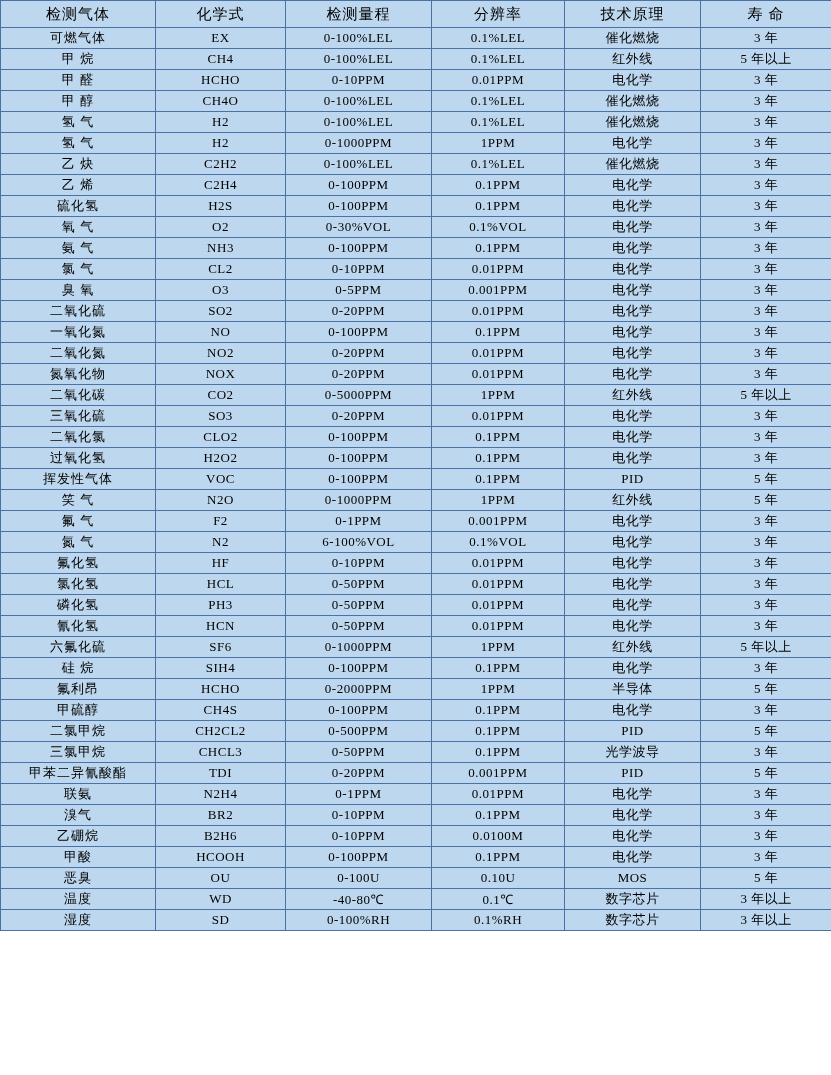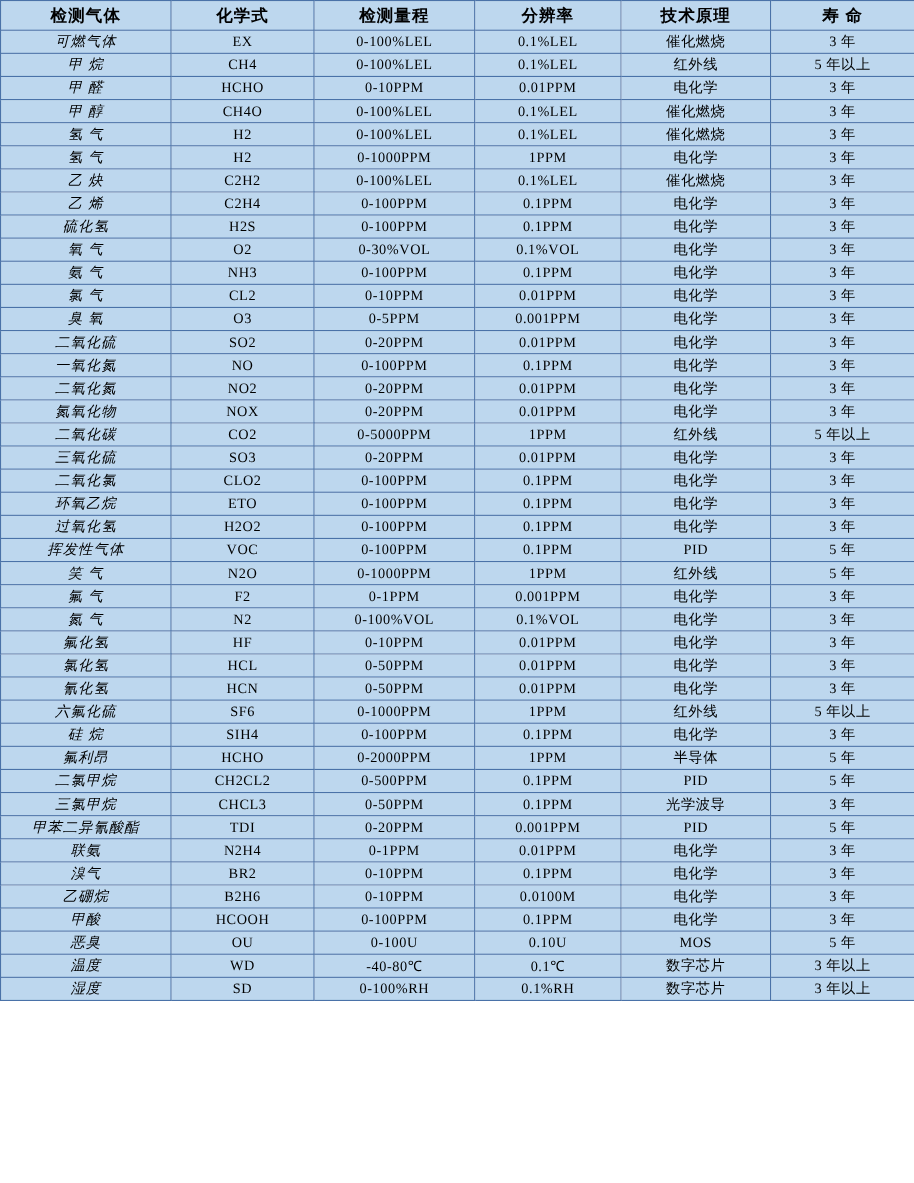--- a/index.html
+++ b/index.html
@@ -31,31 +31,30 @@
     vertical-align: middle;
     color: #000000;
     background: #bdd7ee;
     padding: 0;
     overflow: hidden;
     white-space: nowrap;
   }
   table.gas-table thead th {
     height: 26px;
     font-size: 15px;
-    font-weight: bold;
+    font-weight: normal;
     letter-spacing: 1px;
   }
   table.gas-table tbody td {
     height: 20px;
     font-size: 13px;
     font-weight: normal;
   }
   table.gas-table tbody td.name {
     letter-spacing: 1px;
-    font-style: italic;
   }
   table.gas-table tbody td.mono {
     font-family: "Liberation Serif", serif;
     font-size: 13px;
     letter-spacing: 0.5px;
   }
 </style>
 </head>
 <body>
 
@@ -233,28 +232,20 @@
       </tr>
       <tr>
         <td class="name">二氧化氯</td>
         <td class="mono">CLO2</td>
         <td class="mono">0-100PPM</td>
         <td class="mono">0.1PPM</td>
         <td class="mono">电化学</td>
         <td class="mono">3 年</td>
       </tr>
       <tr>
-        <td class="name">环氧乙烷</td>
-        <td class="mono">ETO</td>
-        <td class="mono">0-100PPM</td>
-        <td class="mono">0.1PPM</td>
-        <td class="mono">电化学</td>
-        <td class="mono">3 年</td>
-      </tr>
-      <tr>
         <td class="name">过氧化氢</td>
         <td class="mono">H2O2</td>
         <td class="mono">0-100PPM</td>
         <td class="mono">0.1PPM</td>
         <td class="mono">电化学</td>
         <td class="mono">3 年</td>
       </tr>
       <tr>
         <td class="name">挥发性气体</td>
         <td class="mono">VOC</td>
@@ -275,36 +266,44 @@
         <td class="name">氟 气</td>
         <td class="mono">F2</td>
         <td class="mono">0-1PPM</td>
         <td class="mono">0.001PPM</td>
         <td class="mono">电化学</td>
         <td class="mono">3 年</td>
       </tr>
       <tr>
         <td class="name">氮 气</td>
         <td class="mono">N2</td>
-        <td class="mono">0-100%VOL</td>
+        <td class="mono">6-100%VOL</td>
         <td class="mono">0.1%VOL</td>
         <td class="mono">电化学</td>
         <td class="mono">3 年</td>
       </tr>
       <tr>
         <td class="name">氟化氢</td>
         <td class="mono">HF</td>
         <td class="mono">0-10PPM</td>
         <td class="mono">0.01PPM</td>
         <td class="mono">电化学</td>
         <td class="mono">3 年</td>
       </tr>
       <tr>
         <td class="name">氯化氢</td>
         <td class="mono">HCL</td>
+        <td class="mono">0-50PPM</td>
+        <td class="mono">0.01PPM</td>
+        <td class="mono">电化学</td>
+        <td class="mono">3 年</td>
+      </tr>
+      <tr>
+        <td class="name">磷化氢</td>
+        <td class="mono">PH3</td>
         <td class="mono">0-50PPM</td>
         <td class="mono">0.01PPM</td>
         <td class="mono">电化学</td>
         <td class="mono">3 年</td>
       </tr>
       <tr>
         <td class="name">氰化氢</td>
         <td class="mono">HCN</td>
         <td class="mono">0-50PPM</td>
         <td class="mono">0.01PPM</td>
@@ -329,20 +328,28 @@
       </tr>
       <tr>
         <td class="name">氟利昂</td>
         <td class="mono">HCHO</td>
         <td class="mono">0-2000PPM</td>
         <td class="mono">1PPM</td>
         <td class="mono">半导体</td>
         <td class="mono">5 年</td>
       </tr>
       <tr>
+        <td class="name">甲硫醇</td>
+        <td class="mono">CH4S</td>
+        <td class="mono">0-100PPM</td>
+        <td class="mono">0.1PPM</td>
+        <td class="mono">电化学</td>
+        <td class="mono">3 年</td>
+      </tr>
+      <tr>
         <td class="name">二氯甲烷</td>
         <td class="mono">CH2CL2</td>
         <td class="mono">0-500PPM</td>
         <td class="mono">0.1PPM</td>
         <td class="mono">PID</td>
         <td class="mono">5 年</td>
       </tr>
       <tr>
         <td class="name">三氯甲烷</td>
         <td class="mono">CHCL3</td>

